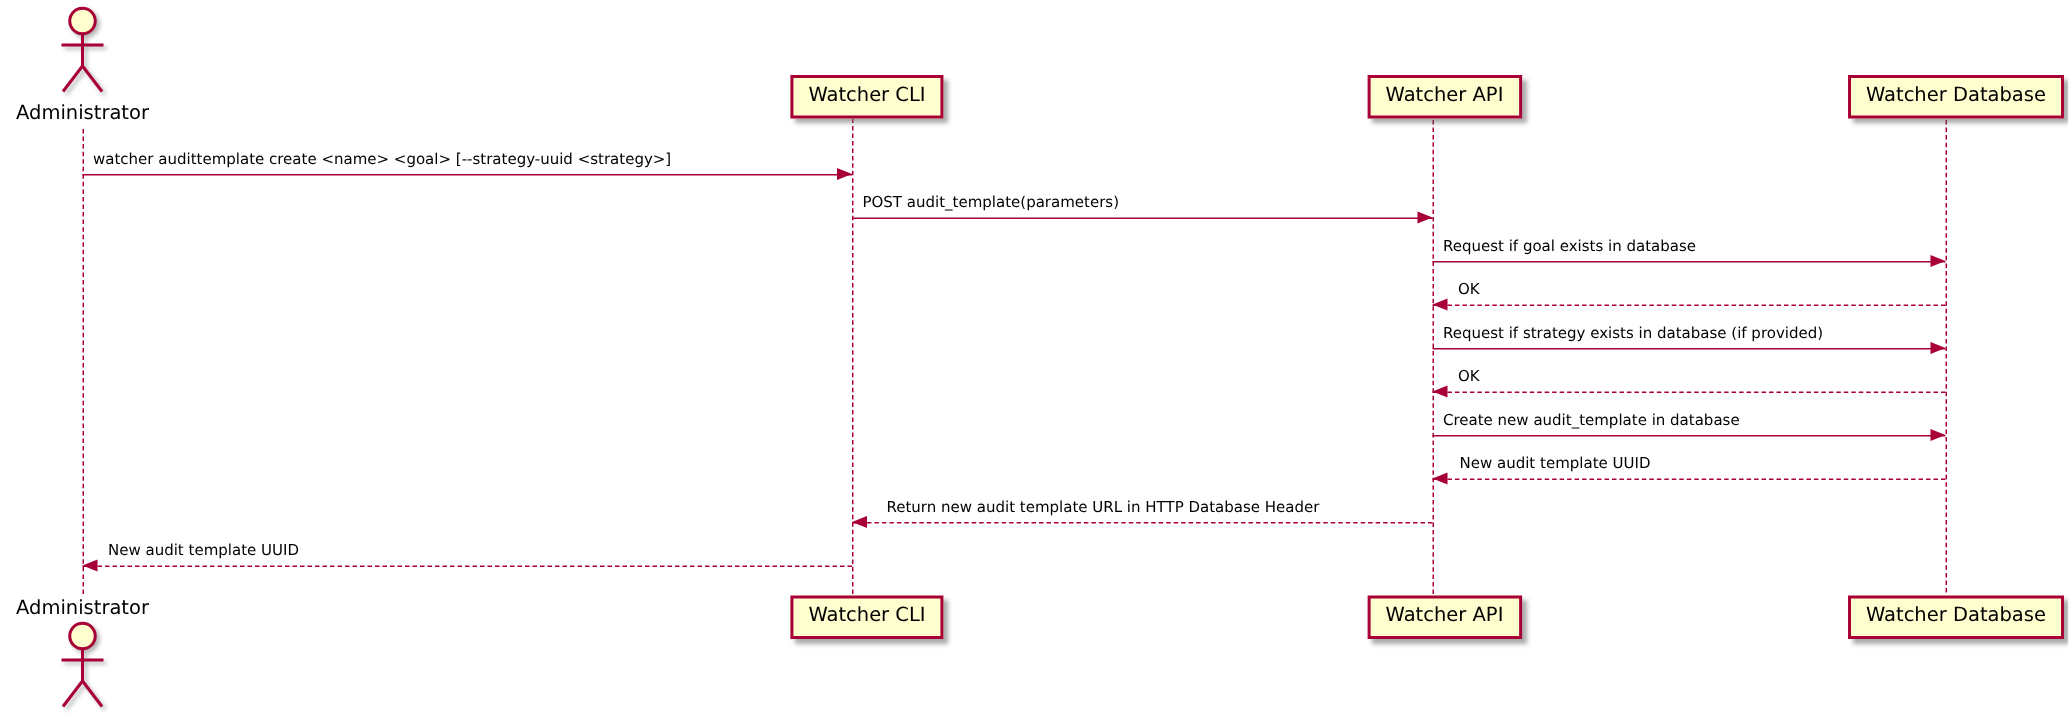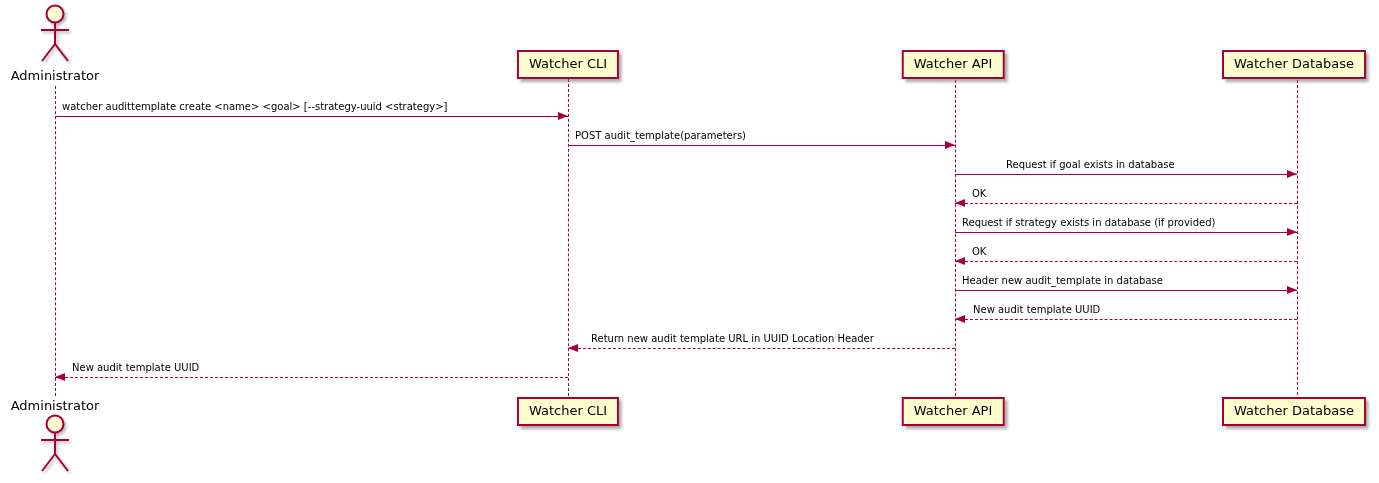--- a/index.html
+++ b/index.html
@@ -17,20 +17,21 @@
   .participant {
     position: absolute;
     transform: translateX(-50%);
     background: #FEFECE;
     border: 2px solid #A80036;
     padding: 4px 10px 5px 10px;
     white-space: nowrap;
     box-shadow: 3px 3px 3px rgba(100,100,100,0.55);
     font-size: 13px;
     line-height: 16px;
+    margin-left: 10px;
   }
   .lifeline {
     position: absolute;
     width: 0;
     border-left: 1px dashed #A80036;
   }
   .actor-figure {
     position: absolute;
     filter: drop-shadow(2.5px 2.5px 1.5px rgba(120,120,120,0.55));
   }
@@ -118,21 +119,21 @@
     <i class="arrowhead right"></i>
   </div>
 
   <div class="msg" style="left:568px; top:146px; width:387px;">
     <span class="msg-label" style="left:7px;margin-top:40px;">POST audit_template(parameters)</span>
     <div class="msg-line"></div>
     <i class="arrowhead right"></i>
   </div>
 
   <div class="msg" style="left:955px; top:175px; width:342px;">
-    <span class="msg-label" style="left:7px;margin-left:44px;">Request if goal exists in database</span>
+    <span class="msg-label" style="left:7px;">Request if goal exists in database</span>
     <div class="msg-line"></div>
     <i class="arrowhead right"></i>
   </div>
 
   <div class="msg" style="left:955px; top:204px; width:342px;">
     <span class="msg-label" style="left:17px;">OK</span>
     <div class="msg-line dashed"></div>
     <i class="arrowhead left"></i>
   </div>
 
@@ -142,33 +143,33 @@
     <i class="arrowhead right"></i>
   </div>
 
   <div class="msg" style="left:955px; top:262px; width:342px;">
     <span class="msg-label" style="left:17px;">OK</span>
     <div class="msg-line dashed"></div>
     <i class="arrowhead left"></i>
   </div>
 
   <div class="msg" style="left:955px; top:291px; width:342px;">
-    <span class="msg-label" style="left:7px;">Header new audit_template in database</span>
+    <span class="msg-label" style="left:7px;">Create new audit_template in database</span>
     <div class="msg-line"></div>
     <i class="arrowhead right"></i>
   </div>
 
   <div class="msg" style="left:955px; top:320px; width:342px;">
     <span class="msg-label" style="left:18px;">New audit template UUID</span>
     <div class="msg-line dashed"></div>
     <i class="arrowhead left"></i>
   </div>
 
   <div class="msg" style="left:568px; top:349px; width:387px;">
-    <span class="msg-label" style="left:23px;">Return new audit template URL in UUID Location Header</span>
+    <span class="msg-label" style="left:23px;">Return new audit template URL in HTTP Database Header</span>
     <div class="msg-line dashed"></div>
     <i class="arrowhead left"></i>
   </div>
 
   <div class="msg" style="left:55px; top:378px; width:513px;">
     <span class="msg-label" style="left:17px;">New audit template UUID</span>
     <div class="msg-line dashed"></div>
     <i class="arrowhead left"></i>
   </div>
 

